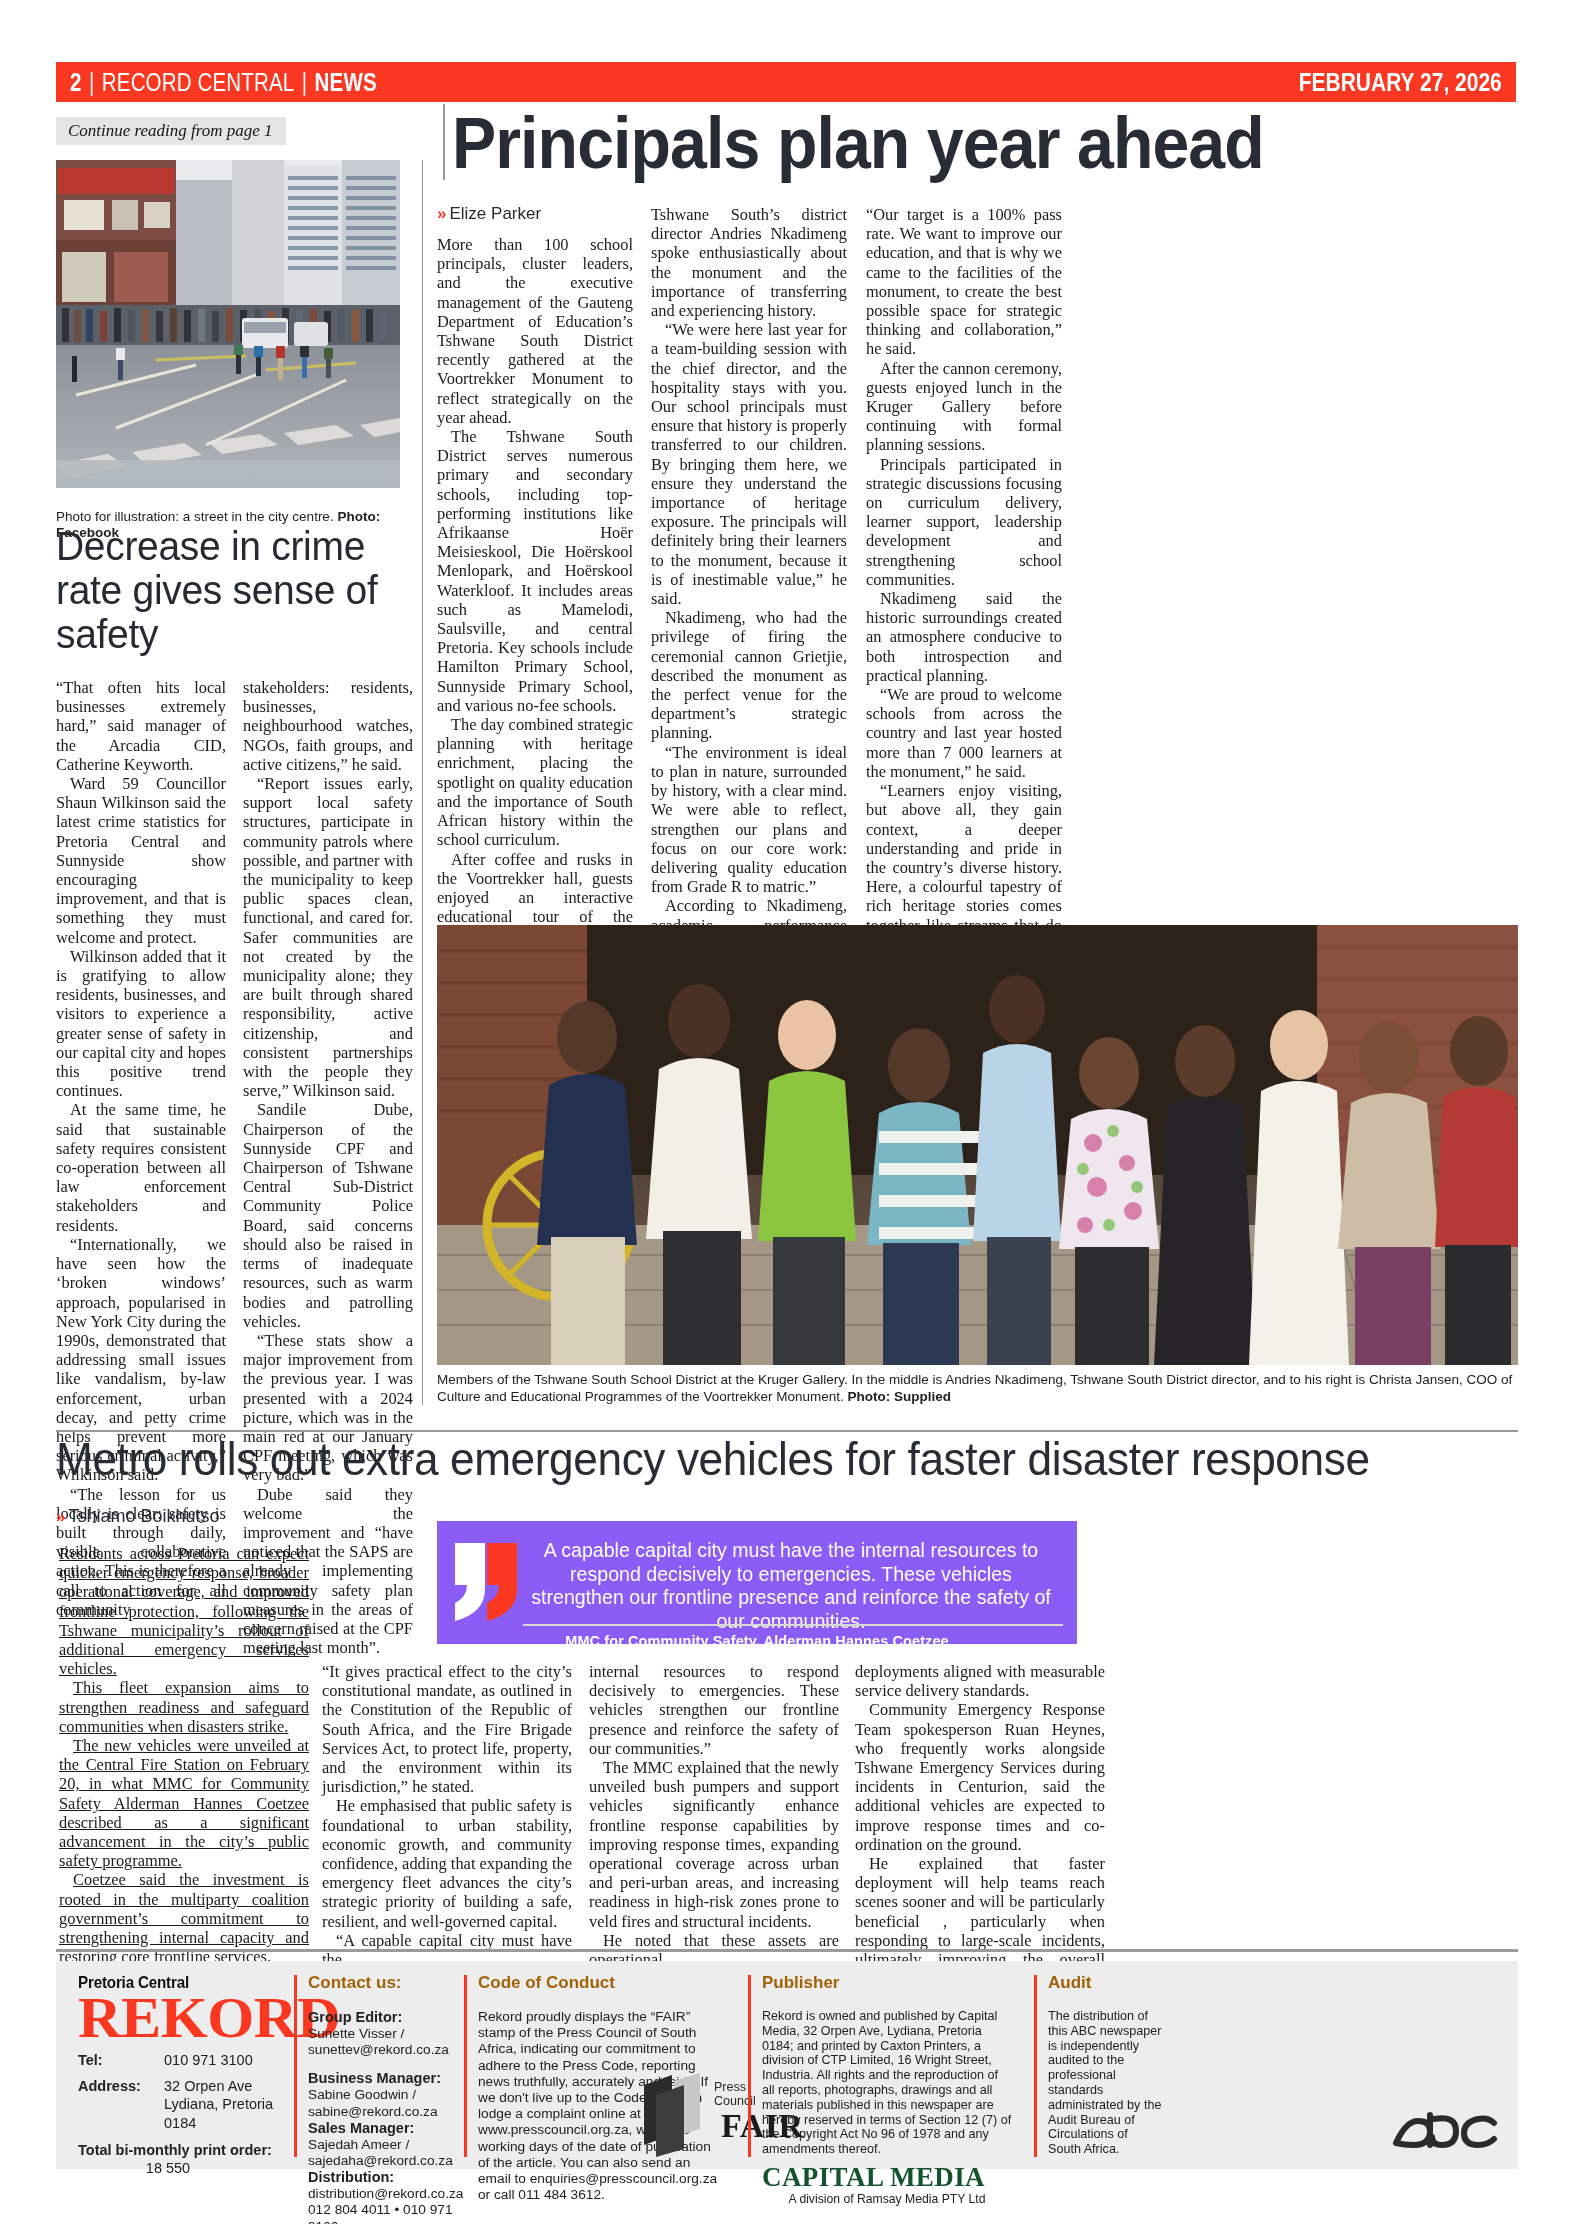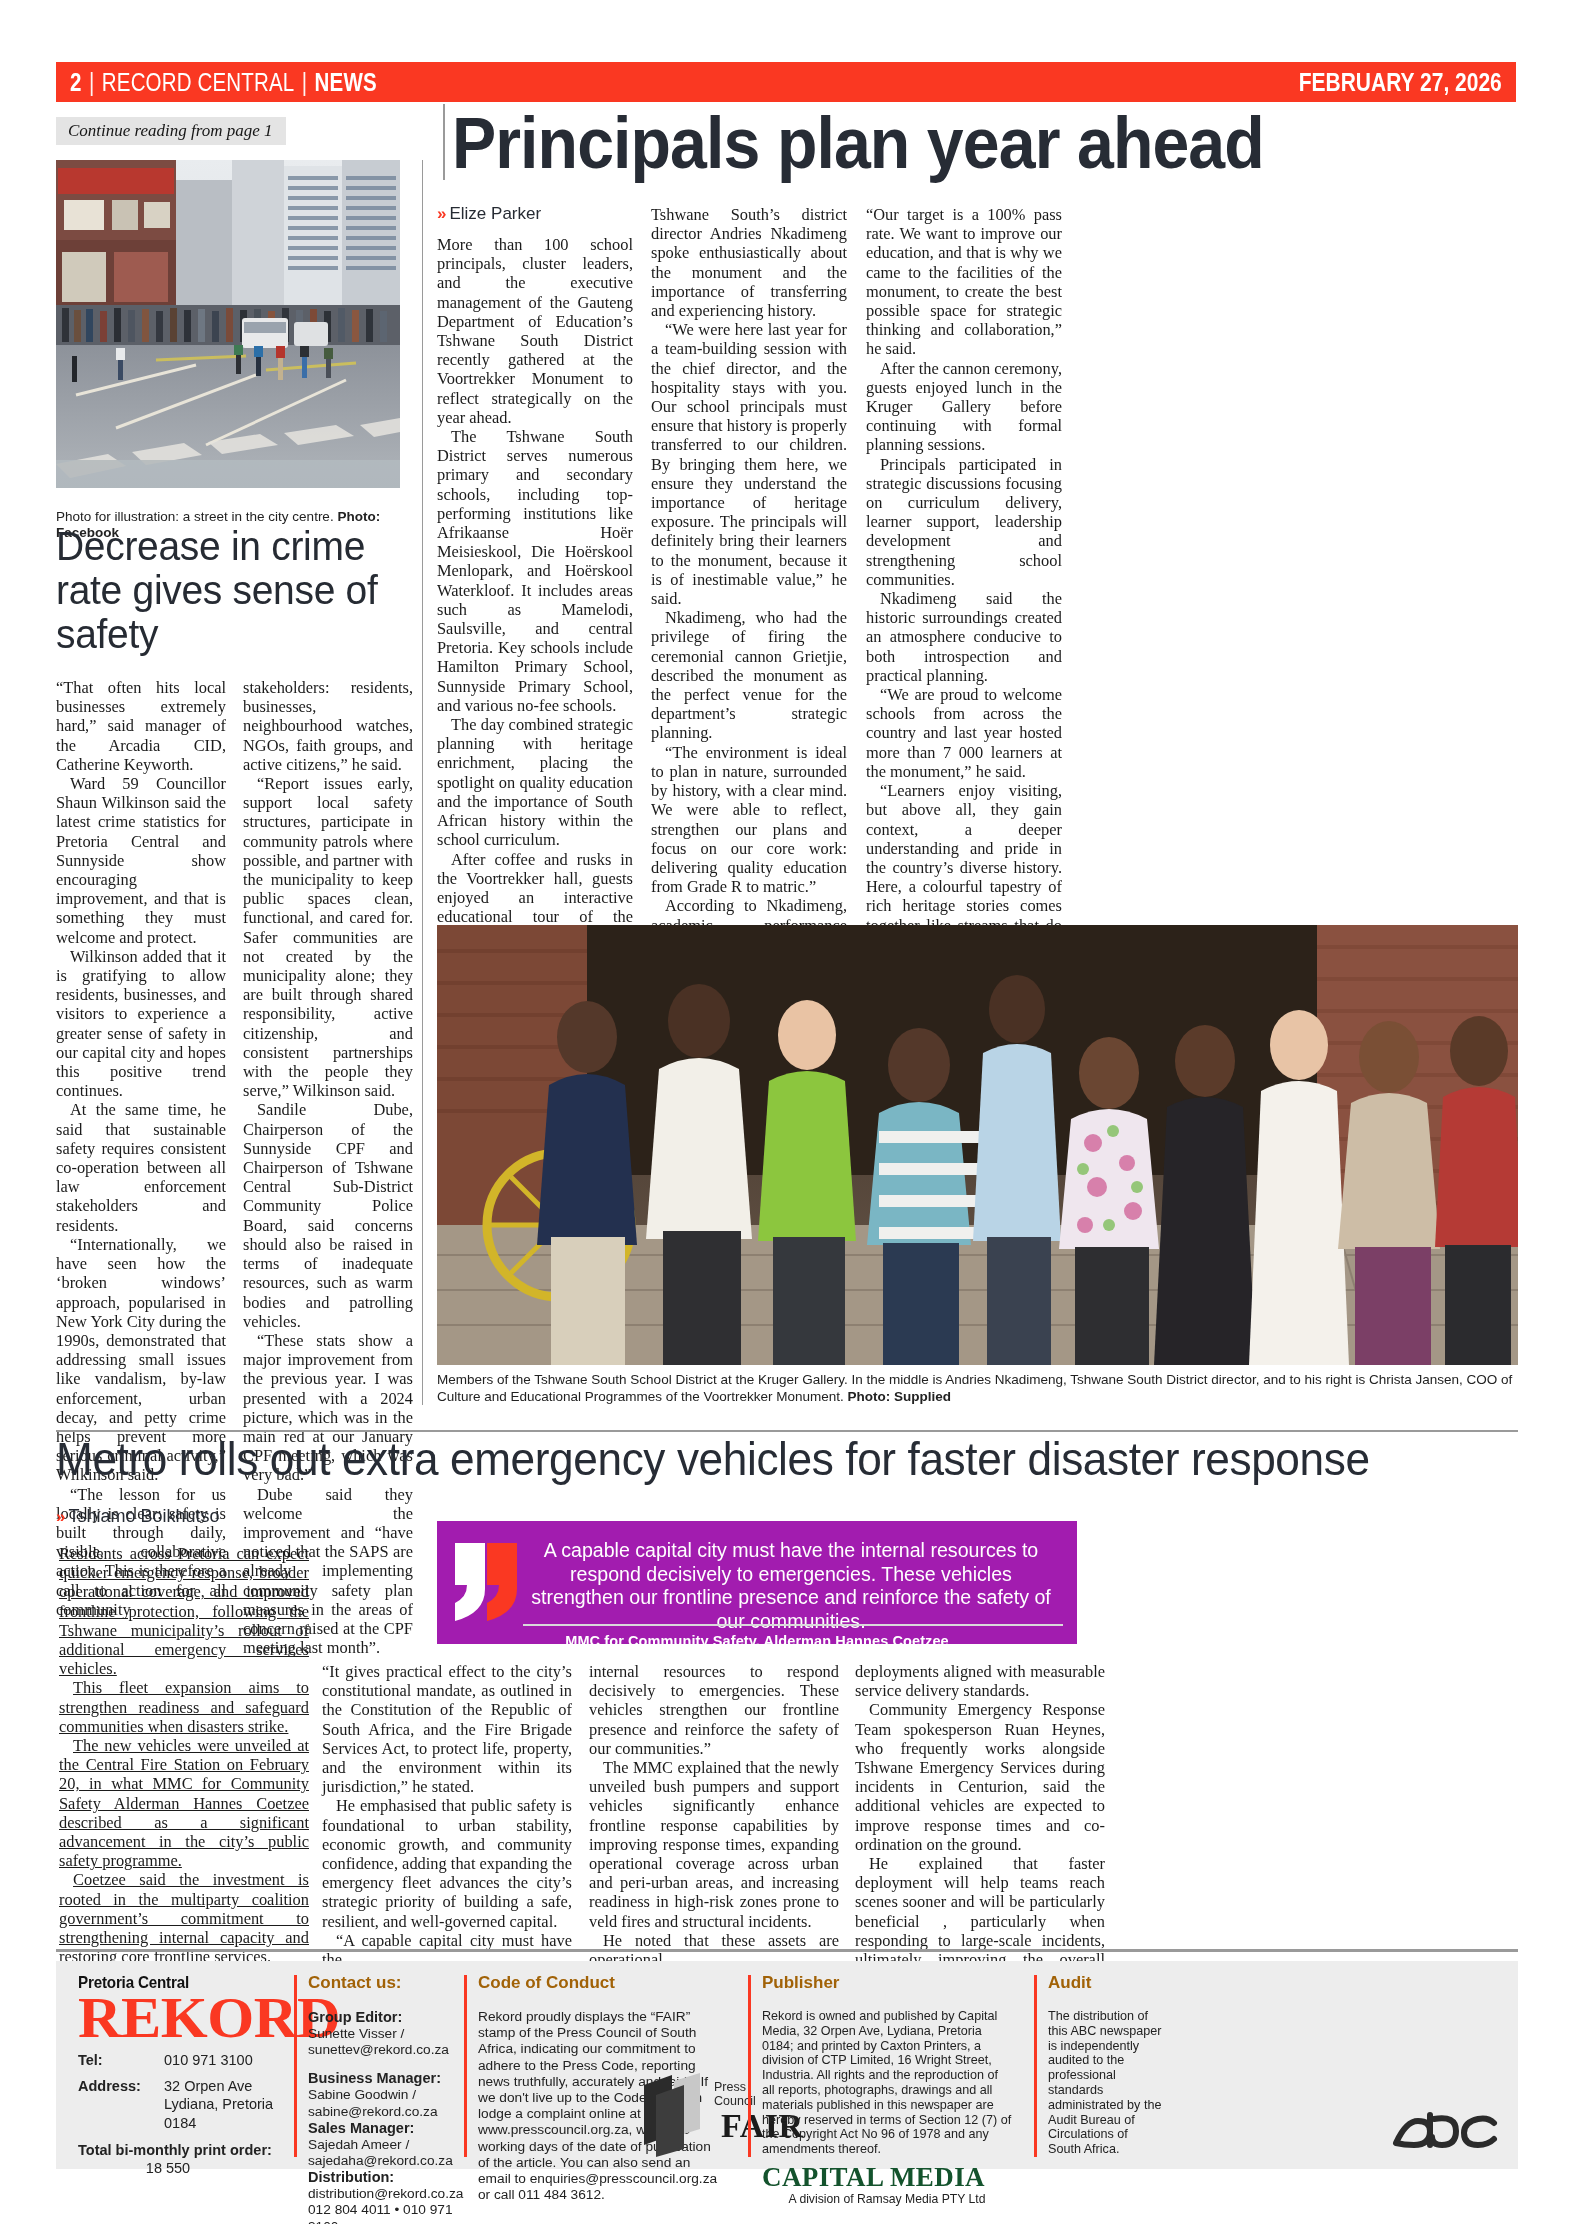--- a/index.html
+++ b/index.html
@@ -123,21 +123,21 @@
   }
   .by2 { left:56px; top:1506px; font-size:18px; }
 
   .mcolA { position:absolute; left:59px;  top:1544px; width:250px;text-decoration:underline; }
   .mcolB { position:absolute; left:322px; top:1662px; width:250px; }
   .mcolC { position:absolute; left:589px; top:1662px; width:250px; }
   .mcolD { position:absolute; left:855px; top:1662px; width:250px; }
 
   .quotebox {
     position:absolute; left:437px; top:1521px; width:640px; height:123px;
-    background:#a21caf; display:flex; align-items:flex-start;
+    background:#8b5cf6; display:flex; align-items:flex-start;
   }
   .qmark { position:relative; width:90px; height:100%; flex:none; }
   .qtext {
     flex:1; padding:18px 22px 0 0;
     font-family:"Liberation Sans", sans-serif;
     color:#fff; font-size:19.6px; line-height:23.5px;
     text-align:center;
   }
   .qrule { position:absolute; left:523px; top:1624px; width:540px; height:2px; background:#d9d9da; }
   .qattr {

